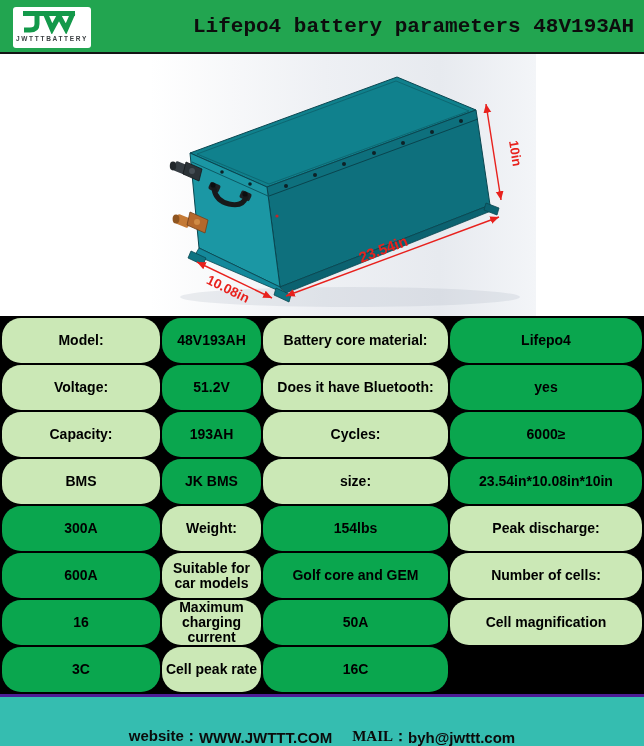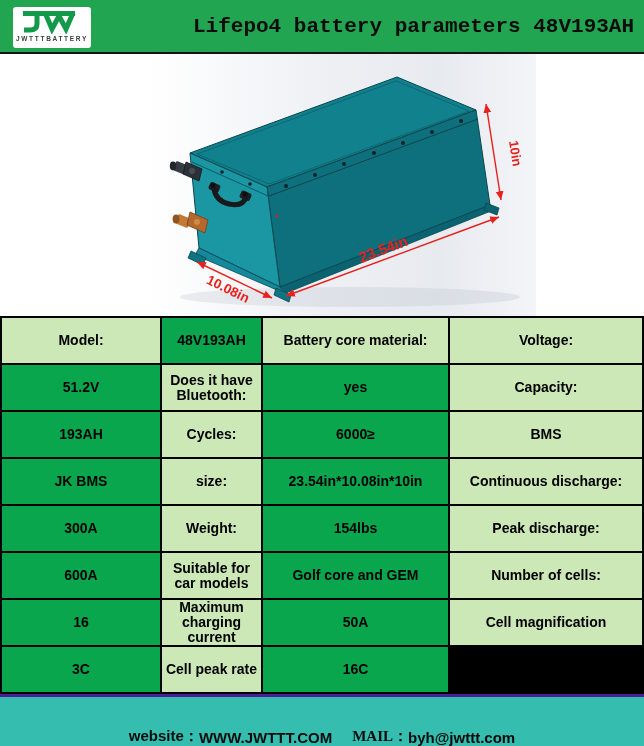--- a/index.html
+++ b/index.html
@@ -16,21 +16,21 @@
               font-weight:bold;font-size:21px;color:#0d0d0d;white-space:nowrap;letter-spacing:0px;}
 
   
   .illustration{position:relative;height:262px;background:#ffffff;}
   .illustration svg{position:absolute;left:0;top:0;}
 
   
   .spec-table{display:grid;grid-template-columns:158px 99px 185px 1fr;grid-auto-rows:45px;
               gap:2px;background:#000000;padding:2px;width:644px;box-sizing:border-box;}
   .cell{display:flex;align-items:center;justify-content:center;text-align:center;
-        font-weight:bold;font-size:14px;color:#000000;line-height:1.05;padding:0 2px;box-sizing:border-box;}
+        font-weight:bold;font-size:14px;color:#000000;line-height:1.05;padding:0 2px;box-sizing:border-box;border-radius:19px;}
   .cell.lab{background:#cbe8b6;}
   .cell.val{background:#0aa64e;}
 
   
   .footer{height:49px;margin-top:3px;background:#35bdb0;display:flex;align-items:flex-end;justify-content:center;
           font-weight:bold;font-size:15px;color:#0b0b0b;white-space:nowrap;}
   .footer .mail-label{margin-left:20px;font-family:Liberation Serif, serif;}
 </style>
 </head>
 <body>
@@ -130,37 +130,37 @@
         <line x1="197" y1="208" x2="272" y2="244" stroke="#e8211d" stroke-width="1.4" marker-start="url(#arr)" marker-end="url(#arr)"></line>
         <text x="226" y="239" font-size="13.5" fill="#e8211d" text-anchor="middle" transform="rotate(26 226 239)">10.08in</text>
       </g>
     </svg>
   </div>
 
   <div class="spec-table">
     <div class="cell lab">Model:</div>
     <div class="cell val">48V193AH</div>
     <div class="cell lab">Battery core material:</div>
+    <div class="cell val">Lifepo4</div>
 
     <div class="cell lab">Voltage:</div>
     <div class="cell val">51.2V</div>
     <div class="cell lab">Does it have Bluetooth:</div>
     <div class="cell val">yes</div>
 
     <div class="cell lab">Capacity:</div>
     <div class="cell val">193AH</div>
     <div class="cell lab">Cycles:</div>
     <div class="cell val">6000≥</div>
 
     <div class="cell lab">BMS</div>
     <div class="cell val">JK BMS</div>
     <div class="cell lab">size:</div>
     <div class="cell val">23.54in*10.08in*10in</div>
 
-    <div class="cell lab">Continuous discharge:</div>
     <div class="cell val">300A</div>
     <div class="cell lab">Weight:</div>
     <div class="cell val">154lbs</div>
 
     <div class="cell lab">Peak discharge:</div>
     <div class="cell val">600A</div>
     <div class="cell lab">Suitable for car models</div>
     <div class="cell val">Golf core and GEM</div>
 
     <div class="cell lab">Number of cells:</div>

